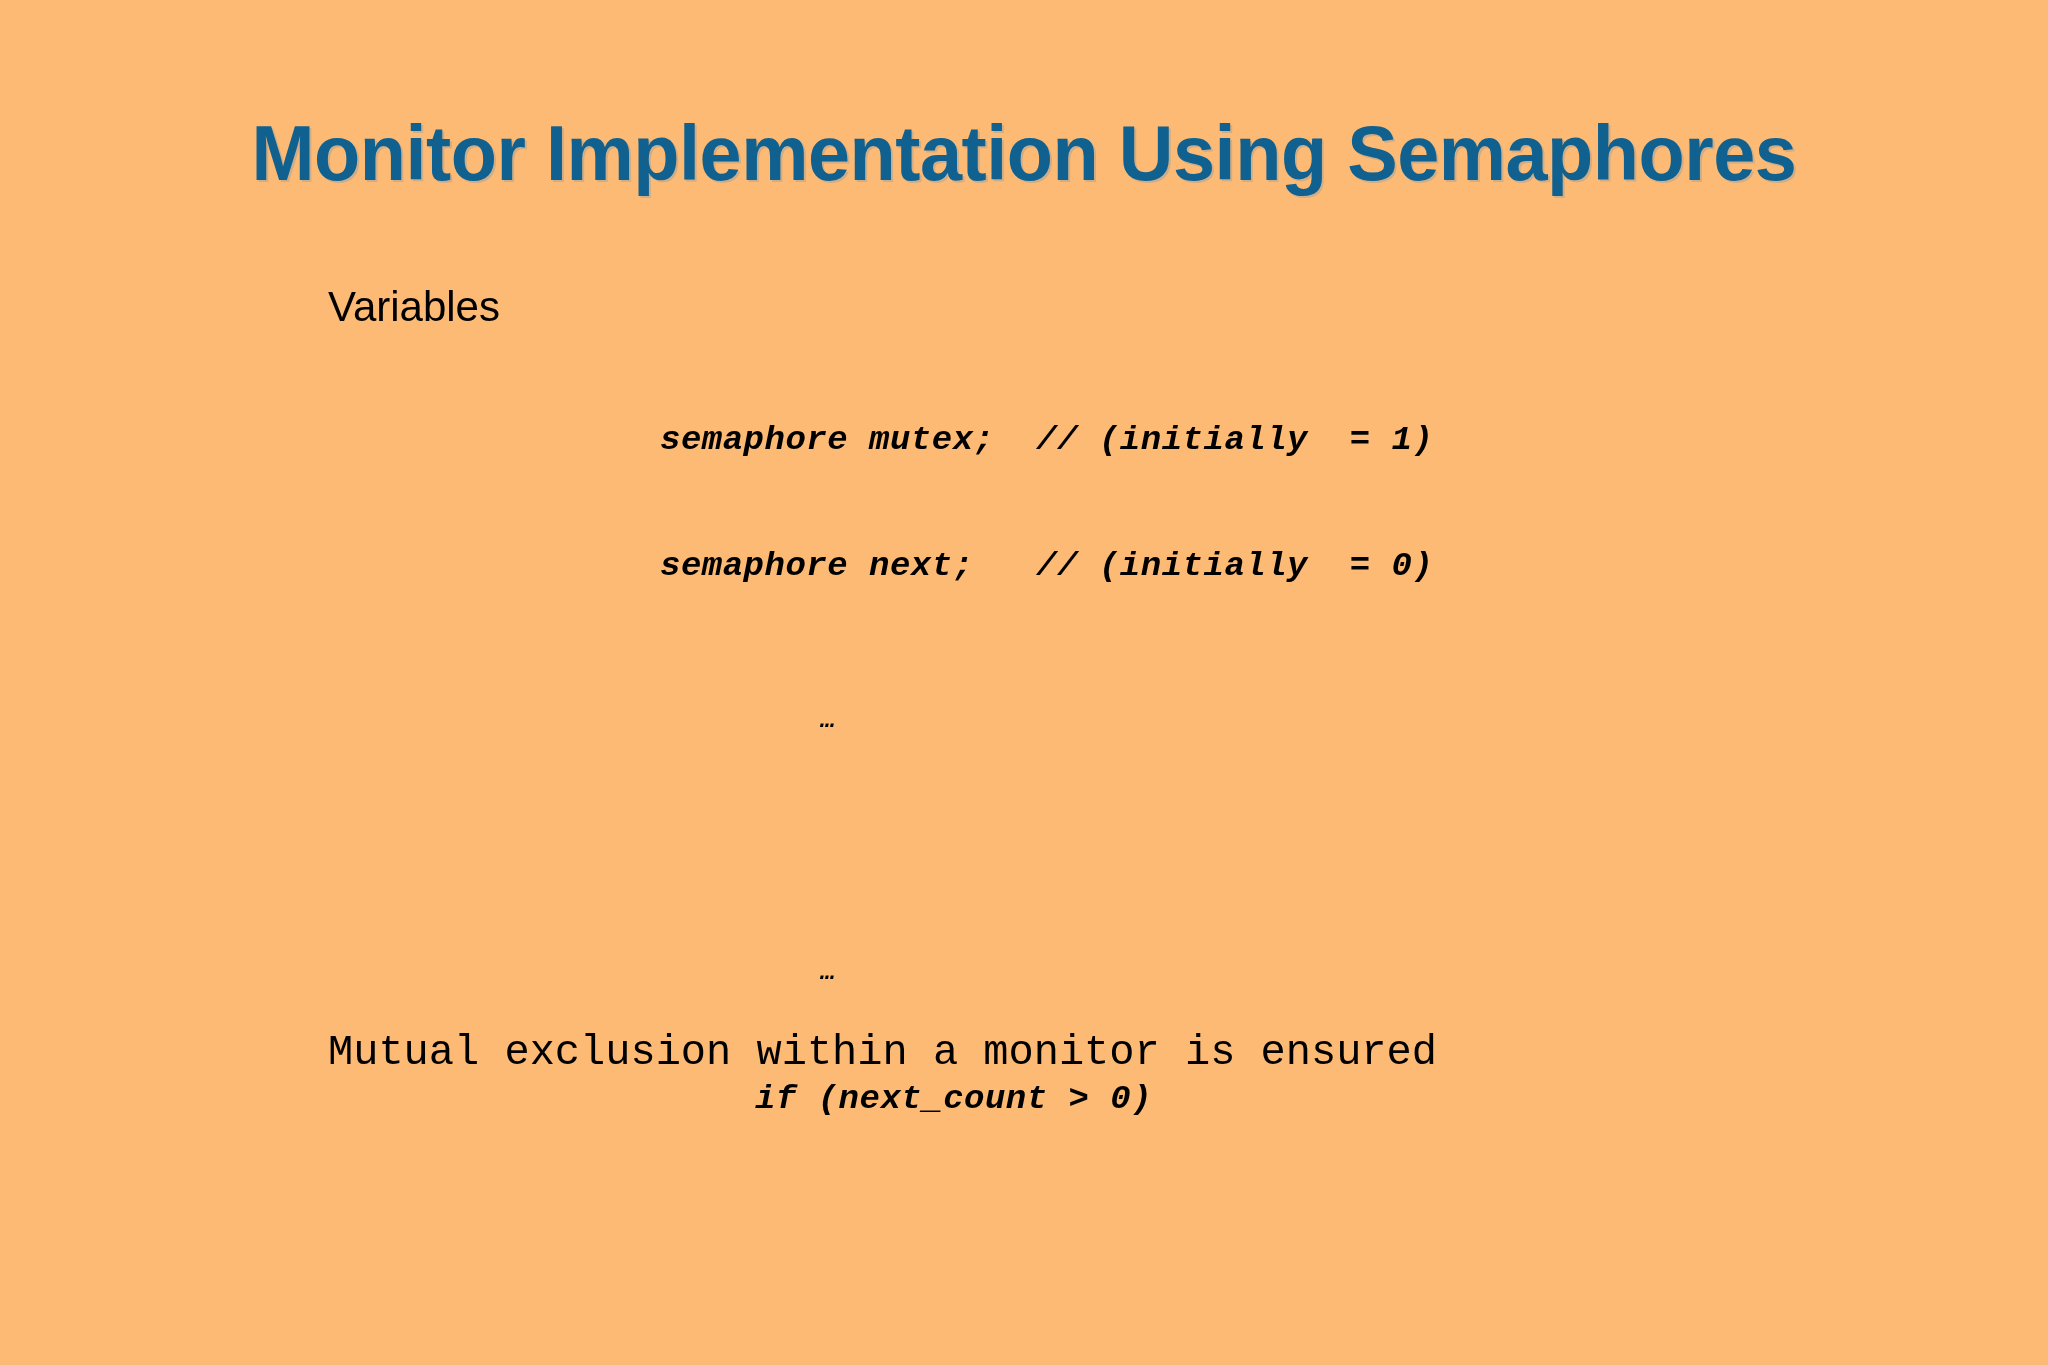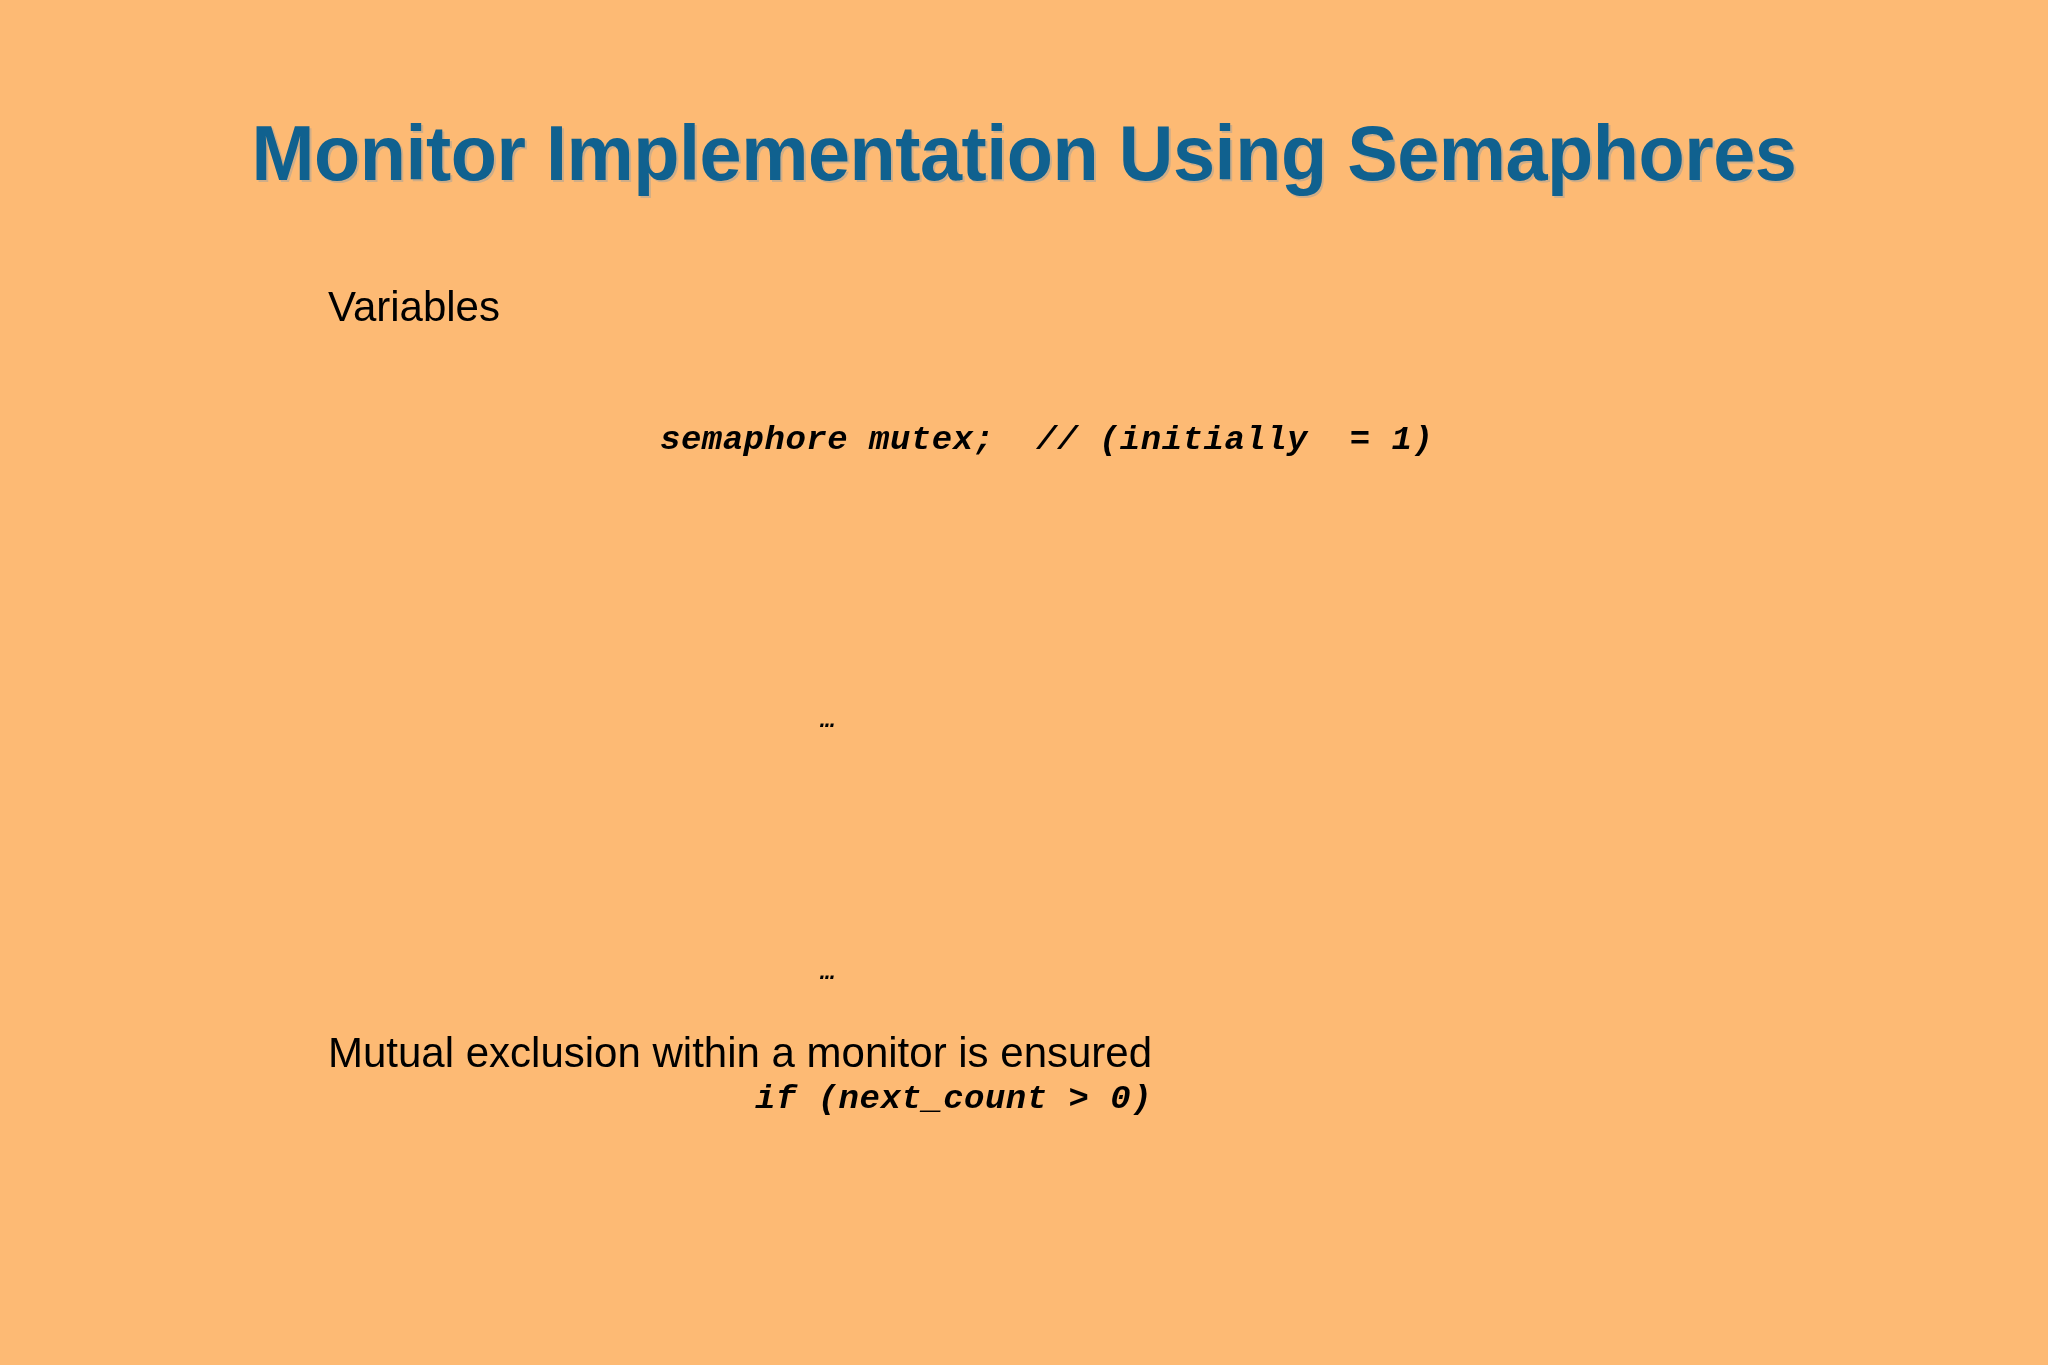--- a/index.html
+++ b/index.html
@@ -61,21 +61,21 @@
     line-height: 50px;
     white-space: pre;
   }
   .body-line .emph {
     font-weight: bold;
     font-style: italic;
   }
 
   #line-variables { top: 282px; }
   #line-each      { top: 500px; }
-  #line-mutual    { top: 1028px; }
+  #line-mutual    { top: 1028px; font-family: Liberation Mono, monospace; }
 
   
   .code-block {
     position: absolute;
     color: #000000;
     font-family: "Liberation Mono", "DejaVu Sans Mono", monospace;
     font-weight: bold;
     font-size: 34px;
     line-height: 42px;
     white-space: pre;
@@ -109,20 +109,21 @@
 <div class="slide">
 
   <h1 class="slide-title">Monitor Implementation Using Semaphores</h1>
 
   <div class="body-area">
 
     <div class="body-line" id="line-variables">Variables</div>
 
     <div class="code-block" id="code-variables">
       <div class="code-line">semaphore mutex;  // (initially  = 1)</div>
+      <div class="code-line">semaphore next;   // (initially  = 0)</div>
     </div>
 
 
     <div class="code-block" id="code-procedure">
       <div class="code-line ellipsis">    …</div>
       <div class="code-line blank"></div>
       <div class="code-line ellipsis">    …</div>
       <div class="code-line">if (next_count &gt; 0)</div>
       
       

